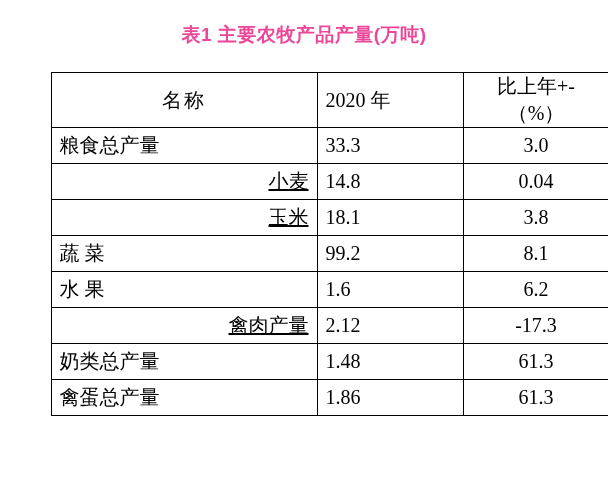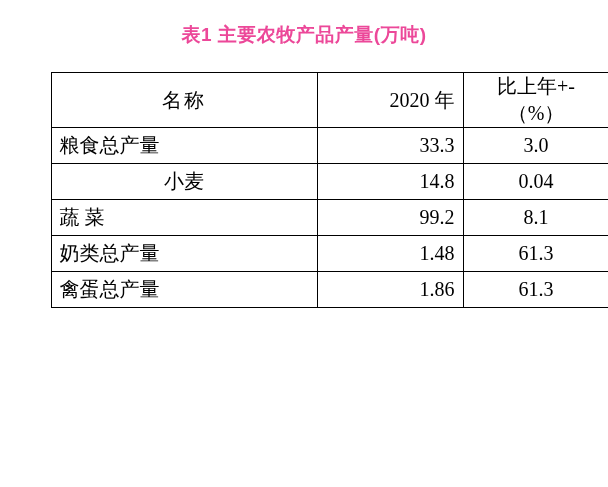--- a/index.html
+++ b/index.html
@@ -44,38 +44,39 @@
     height: 35px;
     font-size: 20px;
     padding: 0 8px;
     vertical-align: middle;
   }
   table.data td.c-name {
     width: 249px;
   }
   table.data td.c-val {
     width: 129px;
-    text-align: right;
+    text-align: left;
   }
   table.data td.c-chg {
     width: 129px;
     text-align: center;
   }
   thead td {
     text-align: center;
     font-size: 17px;
   }
   .name-l0 {
     text-align: left;
     padding-left: 14px;
     margin-left: 36px;
   }
   .name-l1 {
-    text-align: center;
+    text-align: right;
     padding-left: 38px;
+    text-decoration: underline;
   }
   .hdr-name {
     letter-spacing: 2px;
   }
 </style>
 </head>
 <body>
 
 <div class="page">
 
@@ -95,23 +96,38 @@
           <td class="c-name name-l0">粮食总产量</td>
           <td class="c-val">33.3</td>
           <td class="c-chg">3.0</td>
         </tr>
         <tr>
           <td class="c-name name-l1">小麦</td>
           <td class="c-val">14.8</td>
           <td class="c-chg">0.04</td>
         </tr>
         <tr>
+          <td class="c-name name-l1">玉米</td>
+          <td class="c-val">18.1</td>
+          <td class="c-chg">3.8</td>
+        </tr>
+        <tr>
           <td class="c-name name-l0">蔬 菜</td>
           <td class="c-val">99.2</td>
           <td class="c-chg">8.1</td>
+        </tr>
+        <tr>
+          <td class="c-name name-l0">水 果</td>
+          <td class="c-val">1.6</td>
+          <td class="c-chg">6.2</td>
+        </tr>
+        <tr>
+          <td class="c-name name-l1">禽肉产量</td>
+          <td class="c-val">2.12</td>
+          <td class="c-chg">-17.3</td>
         </tr>
         <tr>
           <td class="c-name name-l0">奶类总产量</td>
           <td class="c-val">1.48</td>
           <td class="c-chg">61.3</td>
         </tr>
         <tr>
           <td class="c-name name-l0">禽蛋总产量</td>
           <td class="c-val">1.86</td>
           <td class="c-chg">61.3</td>

